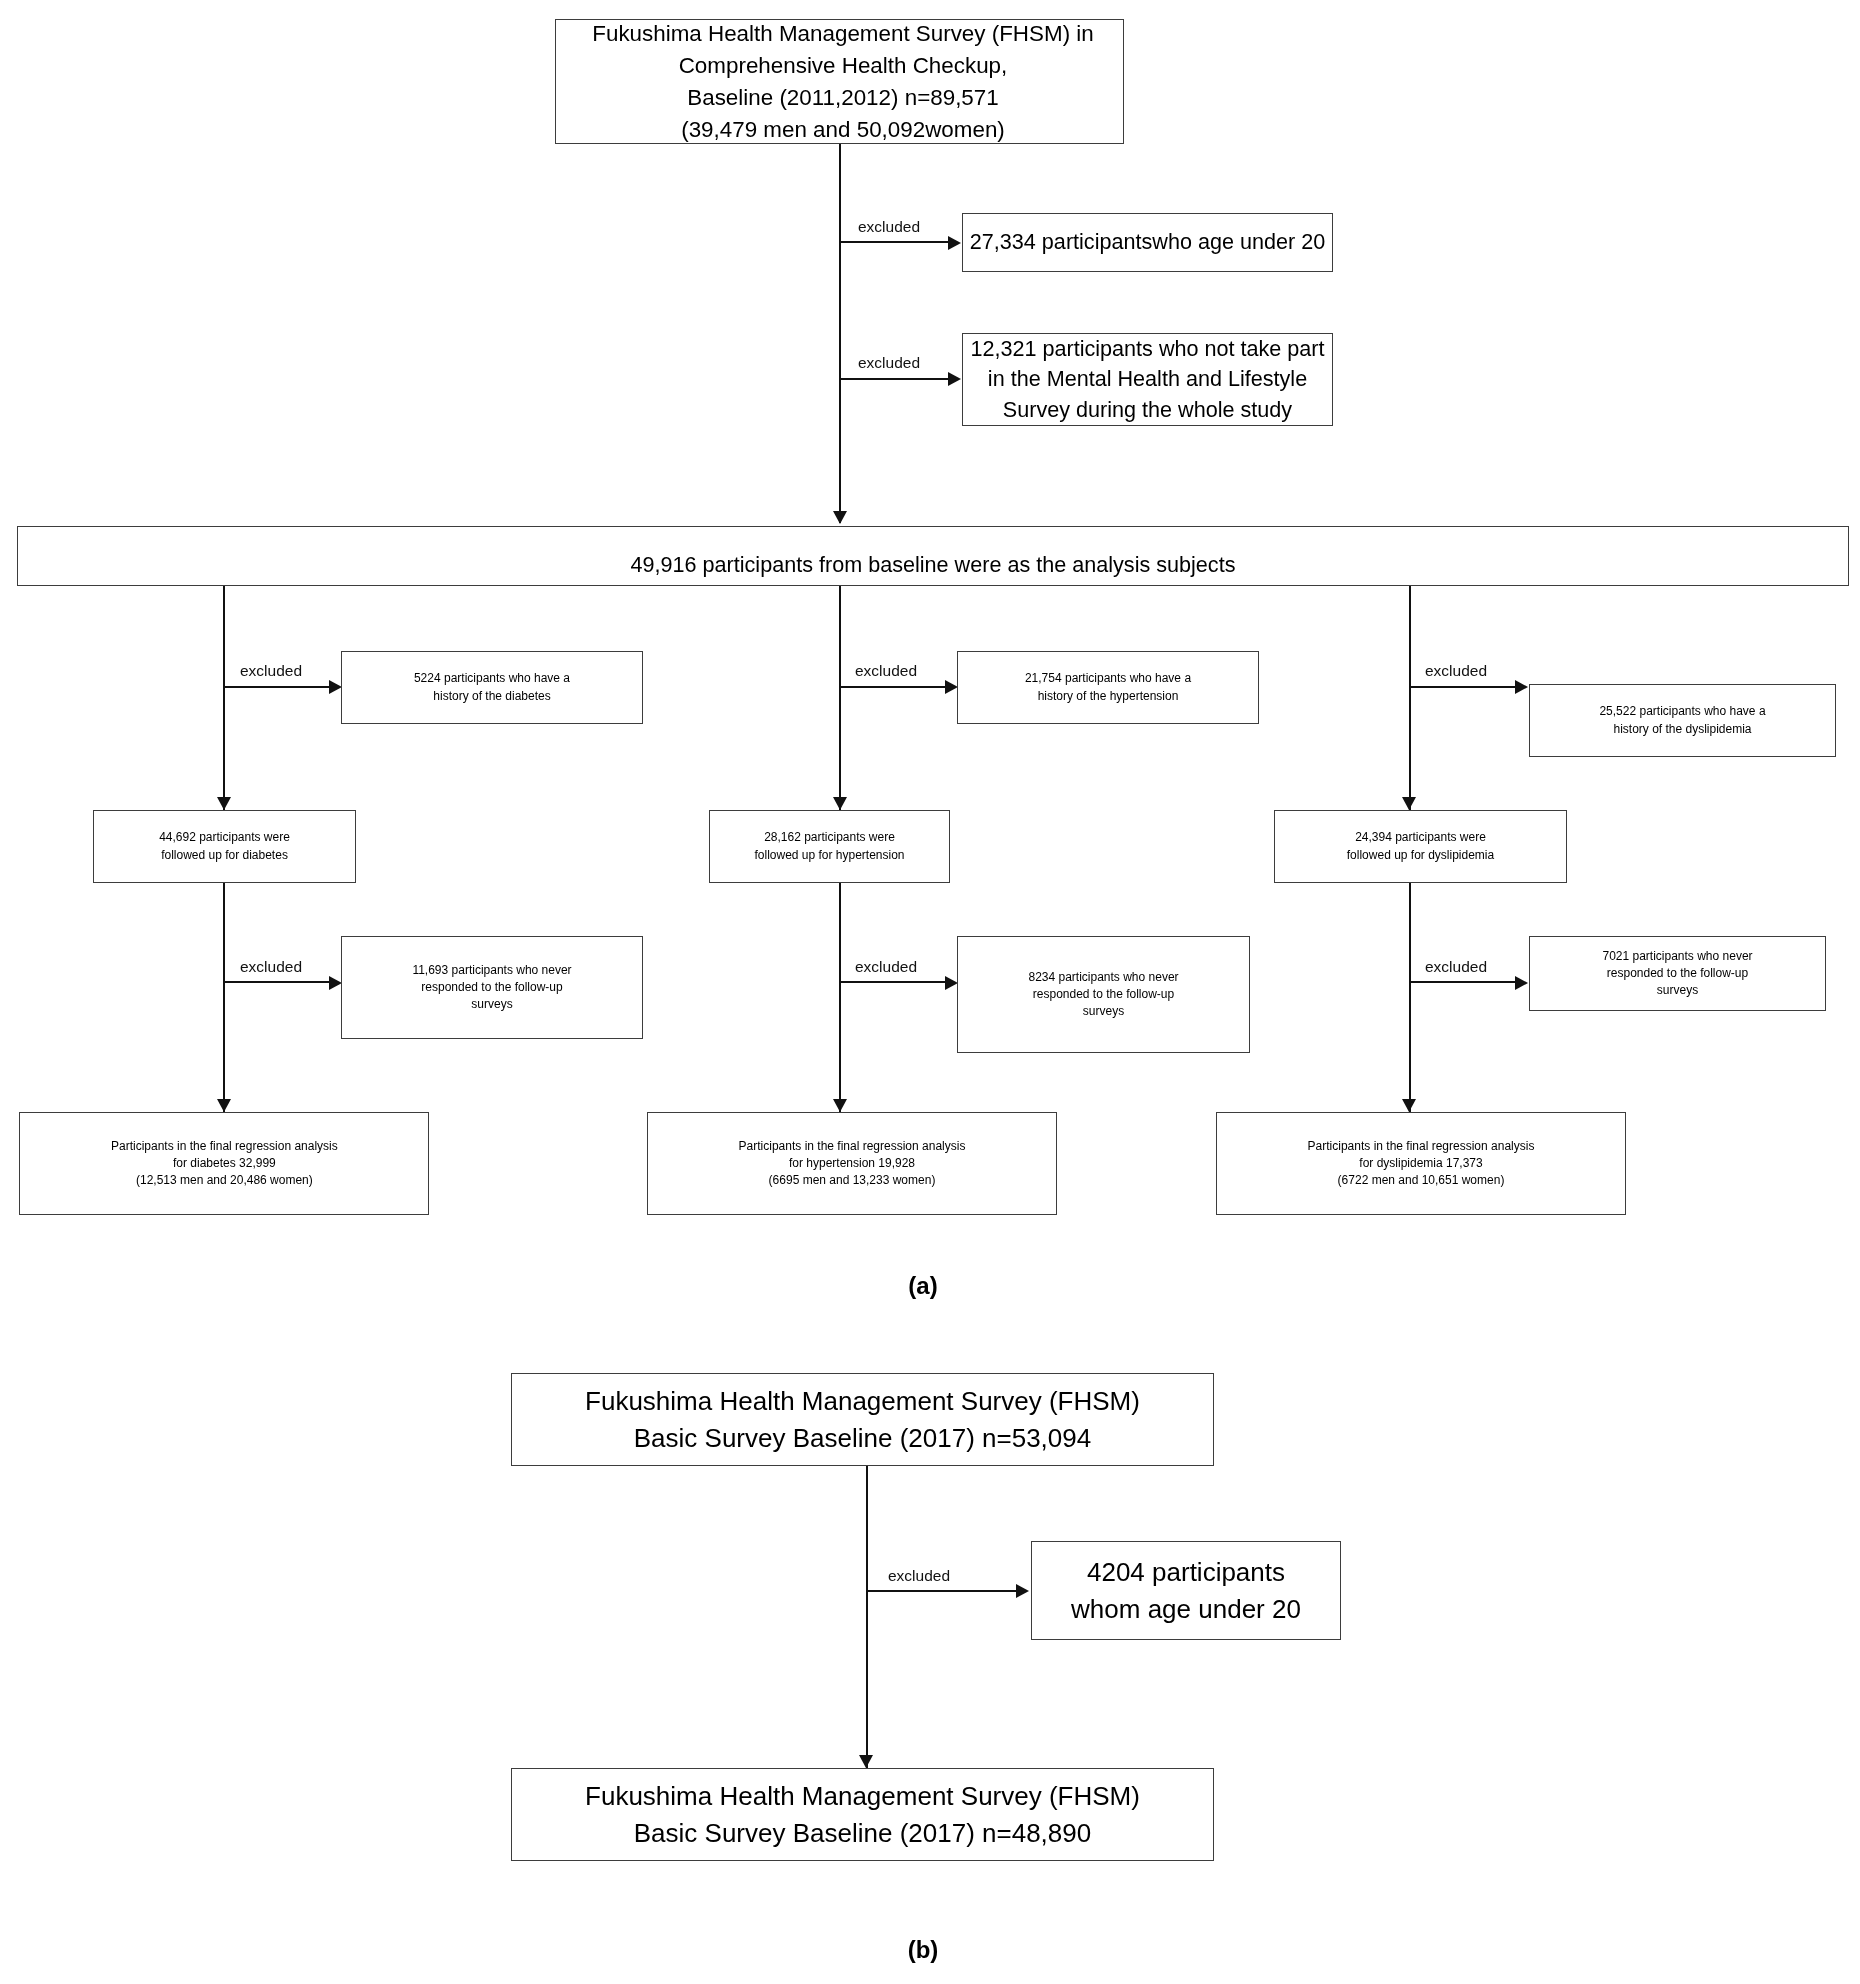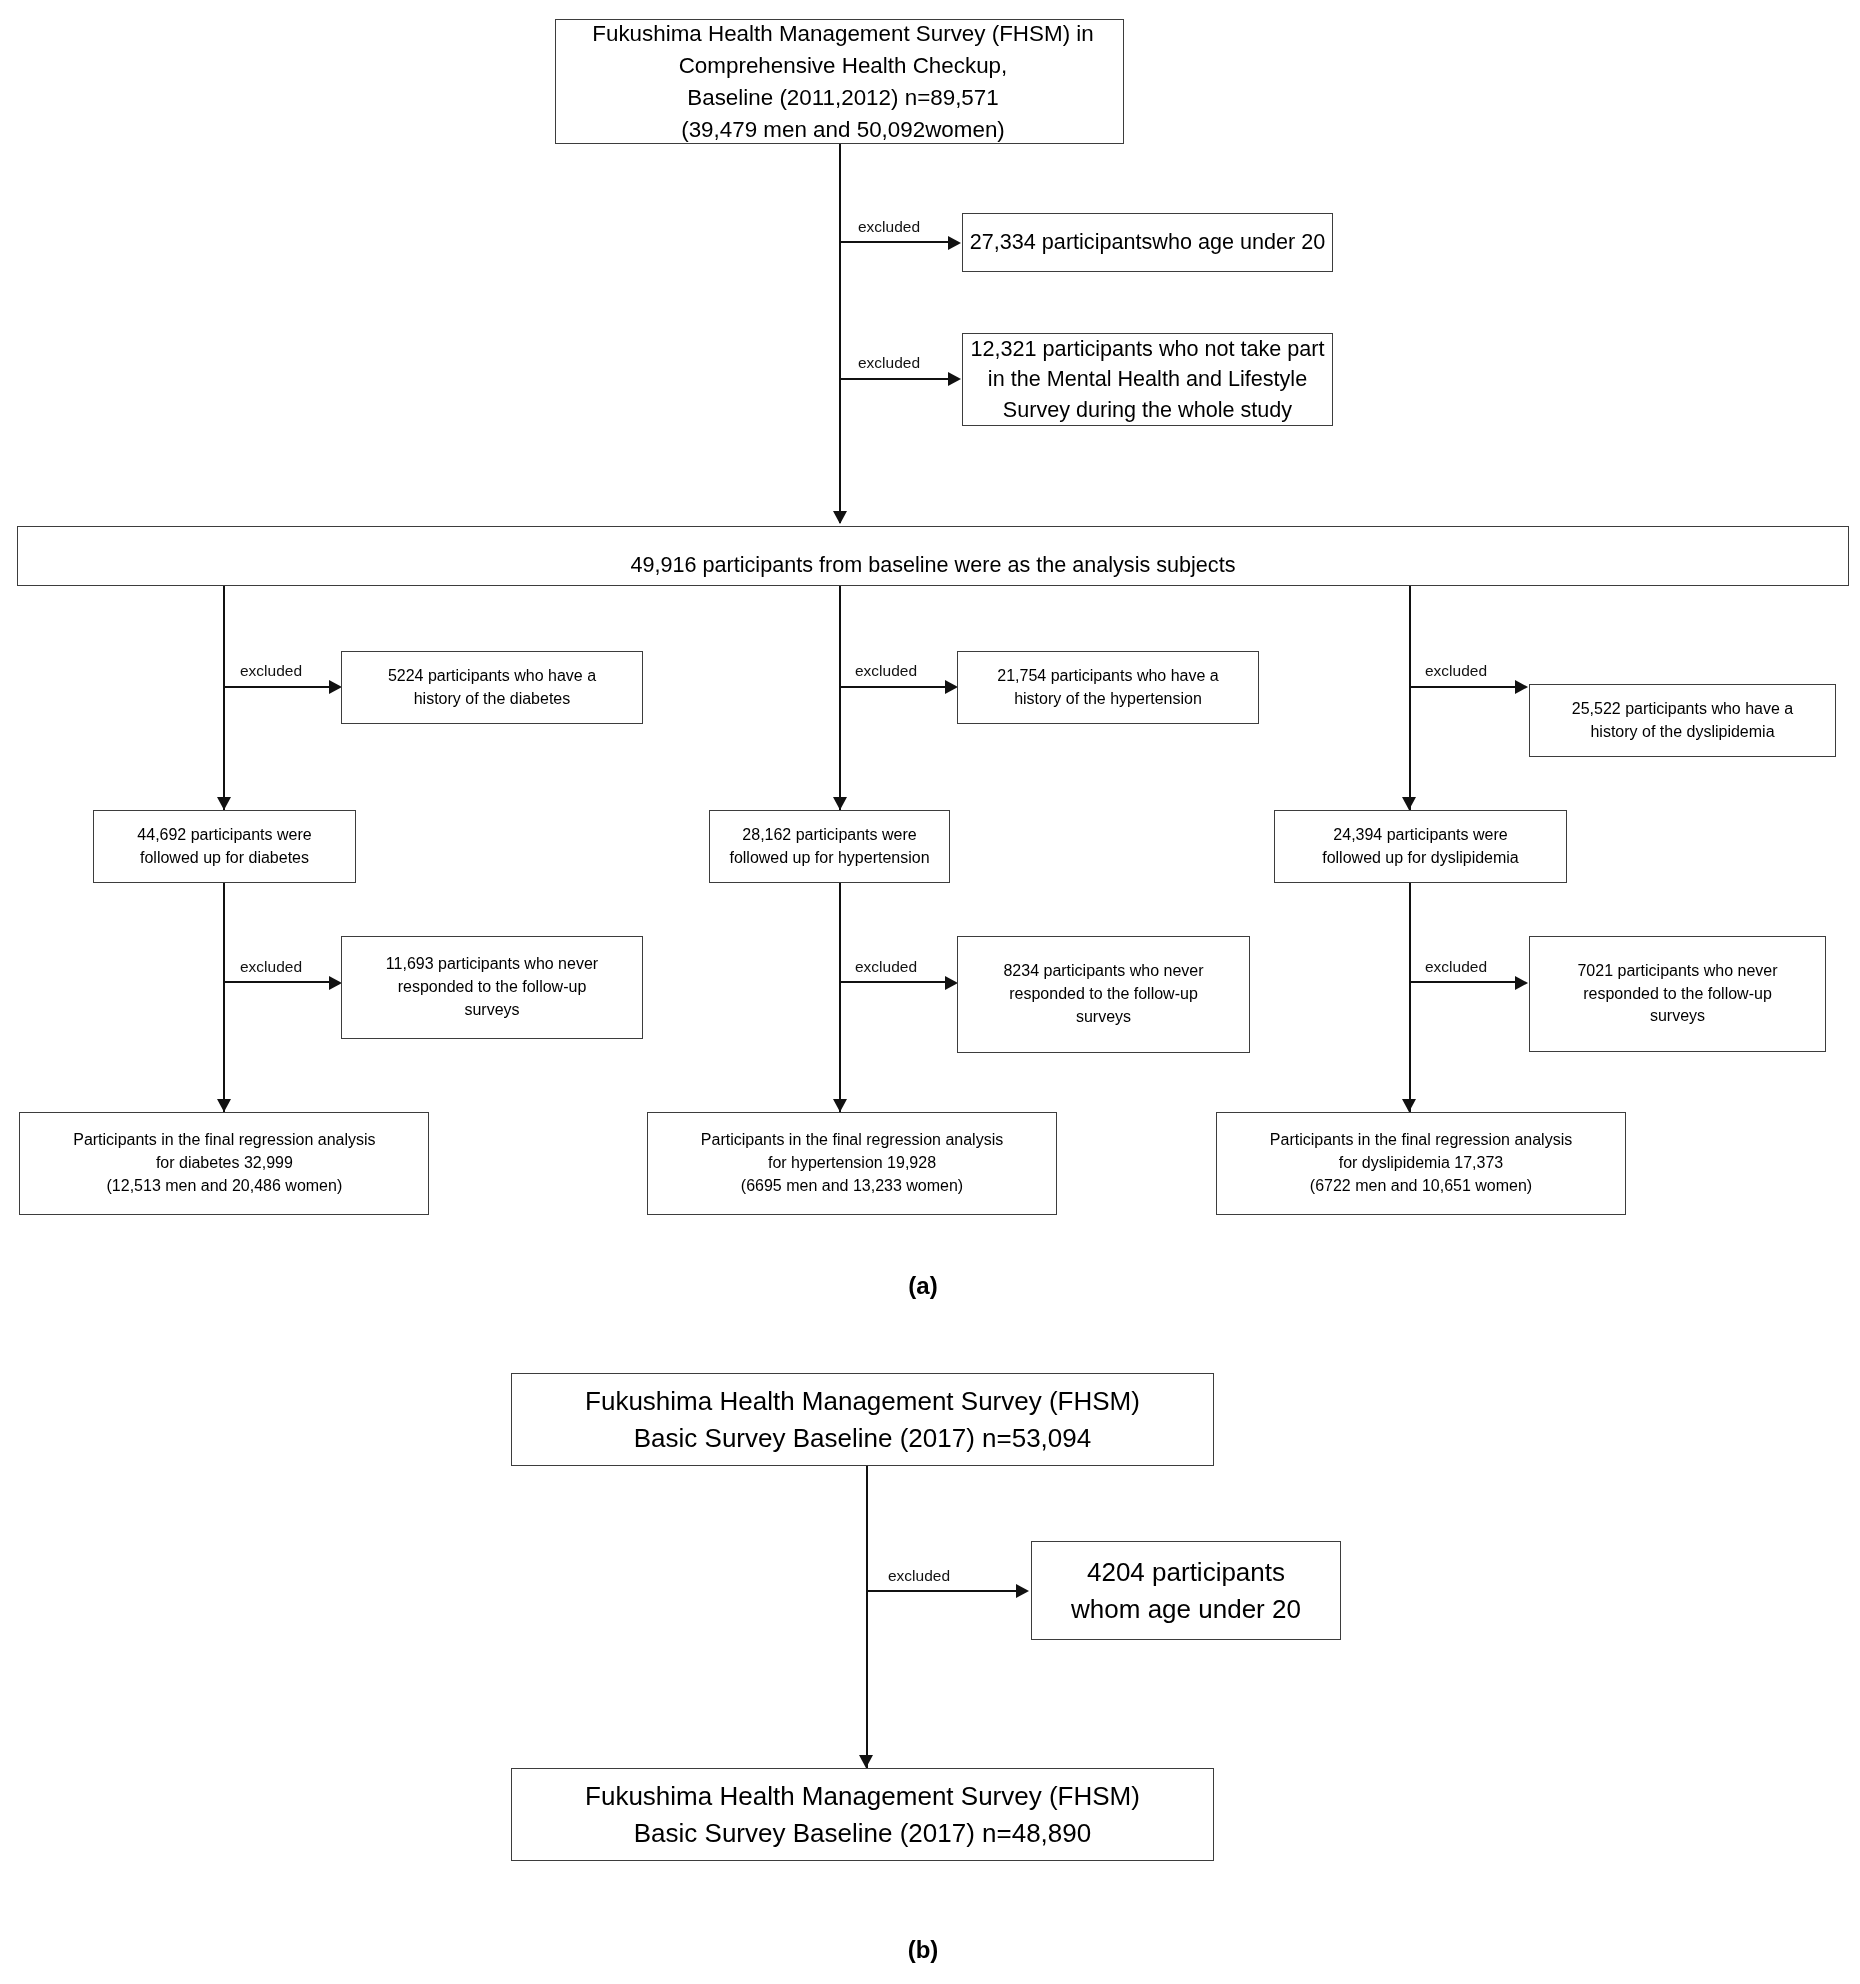--- a/index.html
+++ b/index.html
@@ -33,21 +33,21 @@
     padding: 4.3px 6px;
   }
   .box .txt {
     width: 100%;
     white-space: pre-line;
   }
 
   
   .fs-52 { font-size: 22.4px; padding-left: 13px; }
   .fs-50 { font-size: 21.6px; }
-  .fs-46 { font-size: 16px; }
+  .fs-46 { font-size: 12px; }
   .fs-70 { font-size: 26px; }
 
   
   .vline {
     position: absolute;
     width: 2.2px;
     background: #111111;
   }
   .hline {
     position: absolute;
@@ -207,21 +207,21 @@
     <span class="txt">24,394 participants were
 followed up for dyslipidemia</span>
   </div>
 
   <div class="vline" style="left:1409px; top:883px; height:229px;"></div>
   <div class="arrow-down" style="left:1402px; top:1099px;"></div>
 
   <div class="hline" style="left:1409px; top:981px; width:108px;"></div>
   <div class="arrow-right" style="left:1515px; top:976px;"></div>
   <div class="excluded-label" style="left:1425px; top:958px;">excluded</div>
-  <div class="box fs-46" style="left:1529px; top:936px; width:297px; height:116px;">
+  <div class="box fs-46" style="left:1529px; top:936px; width:297px; height:75px;">
     <span class="txt">7021 participants who never
 responded to the follow-up
 surveys</span>
   </div>
 
   <div class="box fs-46" style="left:1216px; top:1112px; width:410px; height:103px;">
     <span class="txt">Participants in the final regression analysis
 for dyslipidemia 17,373
 (6722 men and 10,651 women)</span>
   </div>

